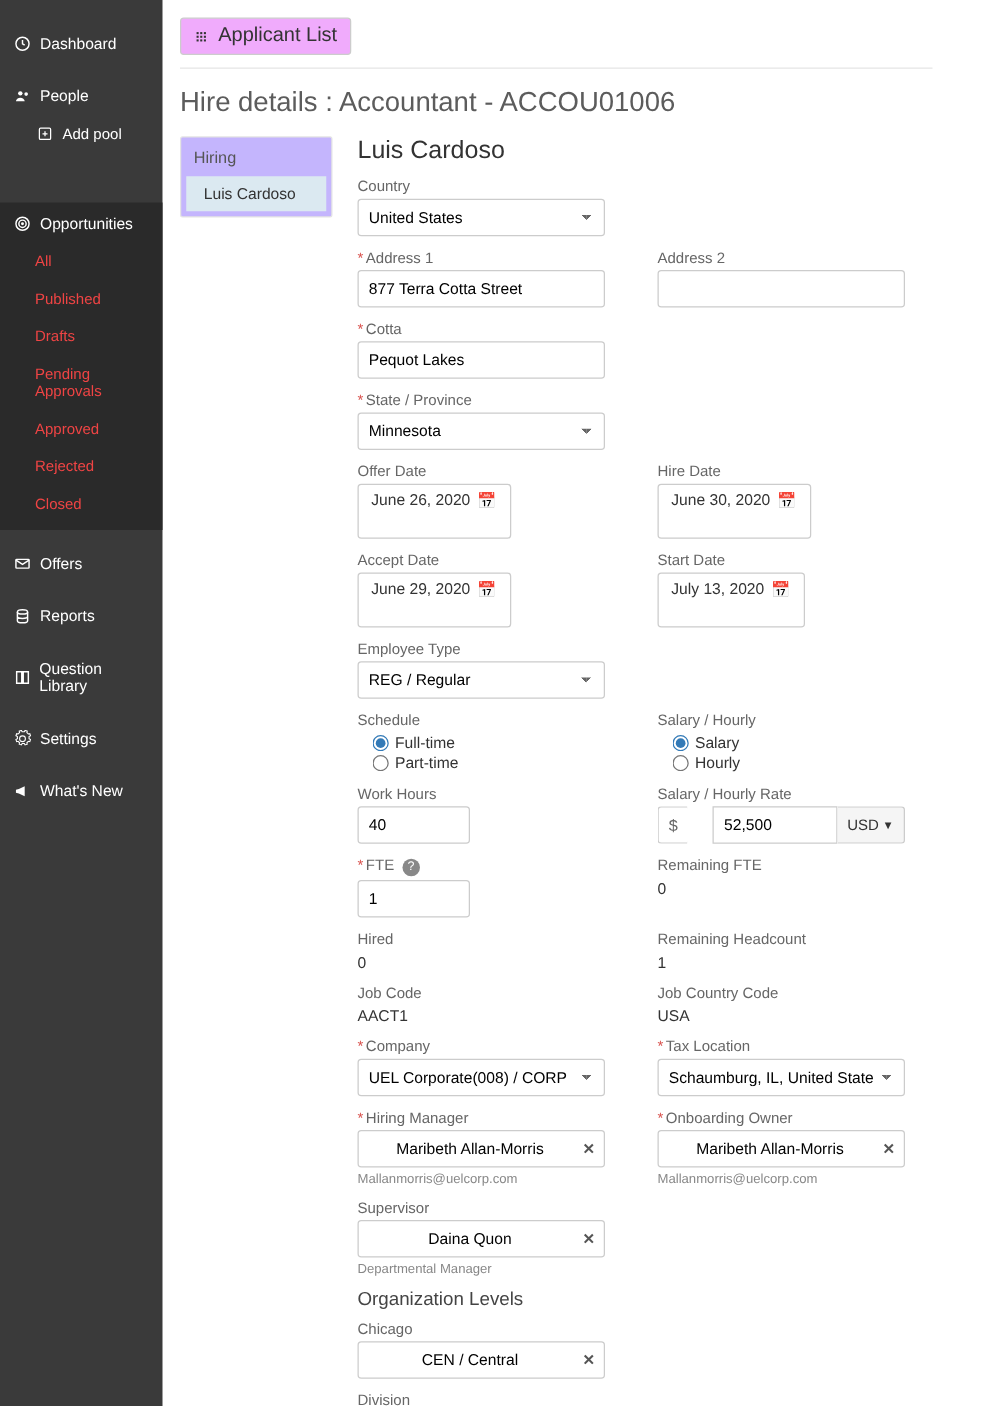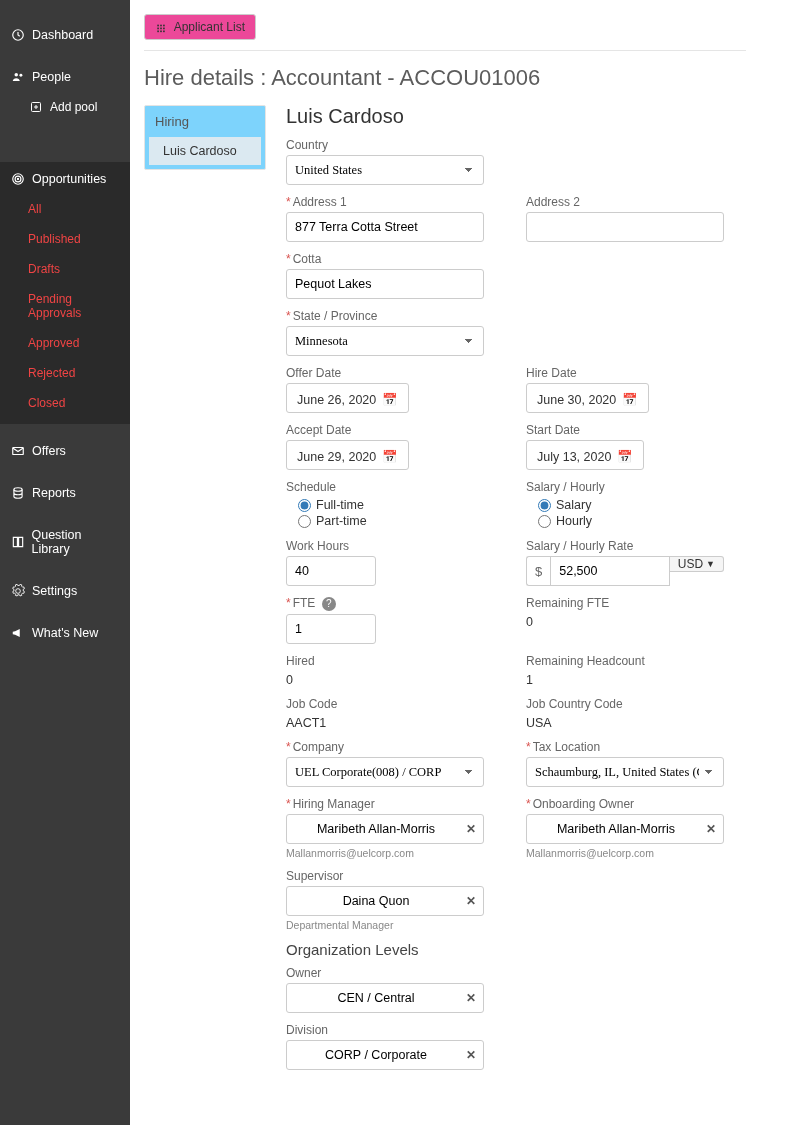--- a/index.html
+++ b/index.html
@@ -5,51 +5,51 @@
 * { box-sizing: border-box; margin: 0; padding: 0; }
 body { font-family: -apple-system, "Helvetica Neue", Arial, sans-serif; font-size: 13px; color: #333; background: #fff; }
 .app { display: flex; min-height: 1125px; }
 .sidebar { width: 130px; background: #3a3a3a; color: #fff; padding-top: 20px; flex-shrink: 0; }
 .nav-item { display: flex; align-items: center; padding: 8px 10px; font-size: 12.5px; cursor: pointer; }
 .nav-item .icon { width: 16px; margin-right: 6px; display: inline-flex; align-items: center; justify-content: center; }
 .nav-item.sub { padding-left: 28px; font-size: 12px; }
 .nav-item.sub2 { padding-left: 28px; font-size: 12px; color: #ef4444; }
 .nav-section-active { background: #2a2a2a; padding-bottom: 6px; padding-top:2px;margin-top:28px; }
 .main { flex: 1; padding: 14px 45px 25px 14px; }
-.top-btn { display: inline-block; border: 1px solid #ccc; border-radius: 3px; padding: 5px 10px; font-size: 12px; color: #333; cursor: pointer; background:#ec4899; }
+.top-btn { display: inline-block; border: 1px solid #ccc; border-radius: 3px; padding: 5px 10px; font-size: 16px; color: #333; cursor: pointer; background:#f0abfc; }
 .hr { border-bottom: 1px solid #e5e5e5; margin: 10px 0 14px; }
 h1.page-title { font-size: 22px; font-weight: 400; color: #5c5c5c; margin-bottom: 14px; }
 .content-row { display: flex; gap: 20px; }
-.side-panel { width: 122px; background: #7dd3fc; border: 1px solid #e4e4e4; border-radius: 2px; flex-shrink: 0; align-self: flex-start; }
+.side-panel { width: 122px; background: #c4b5fd; border: 1px solid #e4e4e4; border-radius: 2px; flex-shrink: 0; align-self: flex-start; }
 .side-panel .hdr { padding: 8px 10px; font-size: 13px; color: #555; }
 .side-panel .sel { background: #dbe9f1; padding: 7px 14px; font-size: 12.5px; color: #333; margin: 0 4px 4px; }
 .form-area { flex: 1; }
 h2.person { font-size: 20px; font-weight: 400; color: #333; margin-bottom: 10px; }
 .row2 { display: flex; gap: 20px; }
 .col { flex: 1; min-width: 0; }
 .field { margin-bottom: 10px; }
 .field label { display: block; font-size: 12px; color: #666; margin-bottom: 3px; }
 .req { color: #d9534f; margin-right: 2px; }
 input[type=text], select { width: 100%; max-width: 198px; padding: 5px 8px; border: 1px solid #ccc; border-radius: 3px; font-size: 12.5px; height: 30px; background:#fff; }
-select { appearance: none; background-image: linear-gradient(45deg, transparent 50%, #666 50%), linear-gradient(135deg, #666 50%, transparent 50%); background-position: calc(100% - 14px) 12px, calc(100% - 10px) 12px; background-size: 4px 4px; background-repeat: no-repeat; padding-right: 24px; font-family: Liberation Serif, serif;}
-.date-box { display: inline-flex; align-items: flex-end; border: 1px solid #ccc; border-radius: 3px; padding: 5px 10px; font-size: 12.5px; background:#fff; height:30px; }
+select { appearance: none; background-image: linear-gradient(45deg, transparent 50%, #666 50%), linear-gradient(135deg, #666 50%, transparent 50%); background-position: calc(100% - 14px) 12px, calc(100% - 10px) 12px; background-size: 4px 4px; background-repeat: no-repeat; padding-right: 24px;}
+.date-box { display: inline-flex; align-items: flex-start; border: 1px solid #ccc; border-radius: 3px; padding: 5px 10px; font-size: 12.5px; background:#fff; height:44px; }
 .date-box .cal { margin-left: 6px; color: #666; }
 .radio-row { font-size: 12.5px; padding: 1px 12px; display: flex; align-items: flex-end; }
 .radio-row input { margin-right: 5px; accent-color: #337ab7; }
 .static-val { font-size: 12.5px; color: #333; padding-top: 2px; }
 .small-input { width: 90px !important; }
 .help-icon { display:inline-flex; width:14px; height:14px; background:#888; color:#fff; border-radius:50%; font-size:10px; align-items:center; justify-content:center; margin-left:3px;}
 .input-w-clear { position: relative; max-width: 198px; }
 .input-w-clear input { width: 100%; max-width: none; padding-right: 26px; text-align: center; }
 .clear-x { position: absolute; right: 8px; top: 50%; transform: translateY(-50%); font-size: 12px; color: #555; cursor: pointer; font-weight: bold; }
 .hint { font-size: 10.5px; color: #888; margin-top: 3px; }
 .money-group { display: flex; max-width: 198px; }
 .money-group .prefix { border:1px solid #ccc; border-right:none; border-radius:3px 0 0 3px; padding:5px 8px; background:#fff; color:#666; height:30px; display:flex; align-items:center;}
-.money-group input { border-radius:0; flex:1; max-width:none; }
-.money-group .suffix { border:1px solid #ccc; border-left:none; border-radius:0 3px 3px 0; padding:5px 8px; background:#f5f5f5; height:16px; display:flex; align-items:center; font-size:12px; cursor:pointer;}
+.money-group input { border-radius:0; flex:1; max-width:none;margin-left:20px; }
+.money-group .suffix { border:1px solid #ccc; border-left:none; border-radius:0 3px 3px 0; padding:5px 8px; background:#f5f5f5; height:30px; display:flex; align-items:center; font-size:12px; cursor:pointer;}
 .money-group .suffix .caret { margin-left:3px; font-size:9px;}
 h3.section { font-size: 15px; font-weight: 400; margin: 10px 0 8px; color:#444; }
 svg { display:block; }
 </style>
 </head>
 <body>
 
 <div class="app">
   <div class="sidebar">
     <div class="nav-item">
@@ -260,20 +260,24 @@
             <div class="field">
               <label>Start Date</label>
               <div class="date-box">
                   <span>July 13, 2020</span>
                   <span class="cal">📅</span>
                 </div>
             </div>
           </div>
         </div>
 
+        <div class="field">
+          <label>Employee Type</label>
+          <select><option>REG / Regular</option></select>
+        </div>
 
         <div class="row2">
           <div class="col">
             <div class="field">
               <label>Schedule</label>
               <div class="radio-row">
                   <input type="radio" name="sched" checked="" style="">
                   <span>Full-time</span>
                 </div>
               <div class="radio-row">
@@ -407,21 +411,21 @@
           <div class="input-w-clear">
             <input type="text" value="Daina Quon" style="">
             <span class="clear-x">✕</span>
           </div>
           <div class="hint">Departmental Manager</div>
         </div>
 
         <h3 class="section">Organization Levels</h3>
 
         <div class="field">
-          <label>Owner</label>
+          <label>Chicago</label>
           <div class="input-w-clear">
             <input type="text" value="CEN / Central" style="">
             <span class="clear-x">✕</span>
           </div>
         </div>
         <div class="field">
           <label>Division</label>
           <div class="input-w-clear">
             <input type="text" value="CORP / Corporate" style="">
             <span class="clear-x">✕</span>

